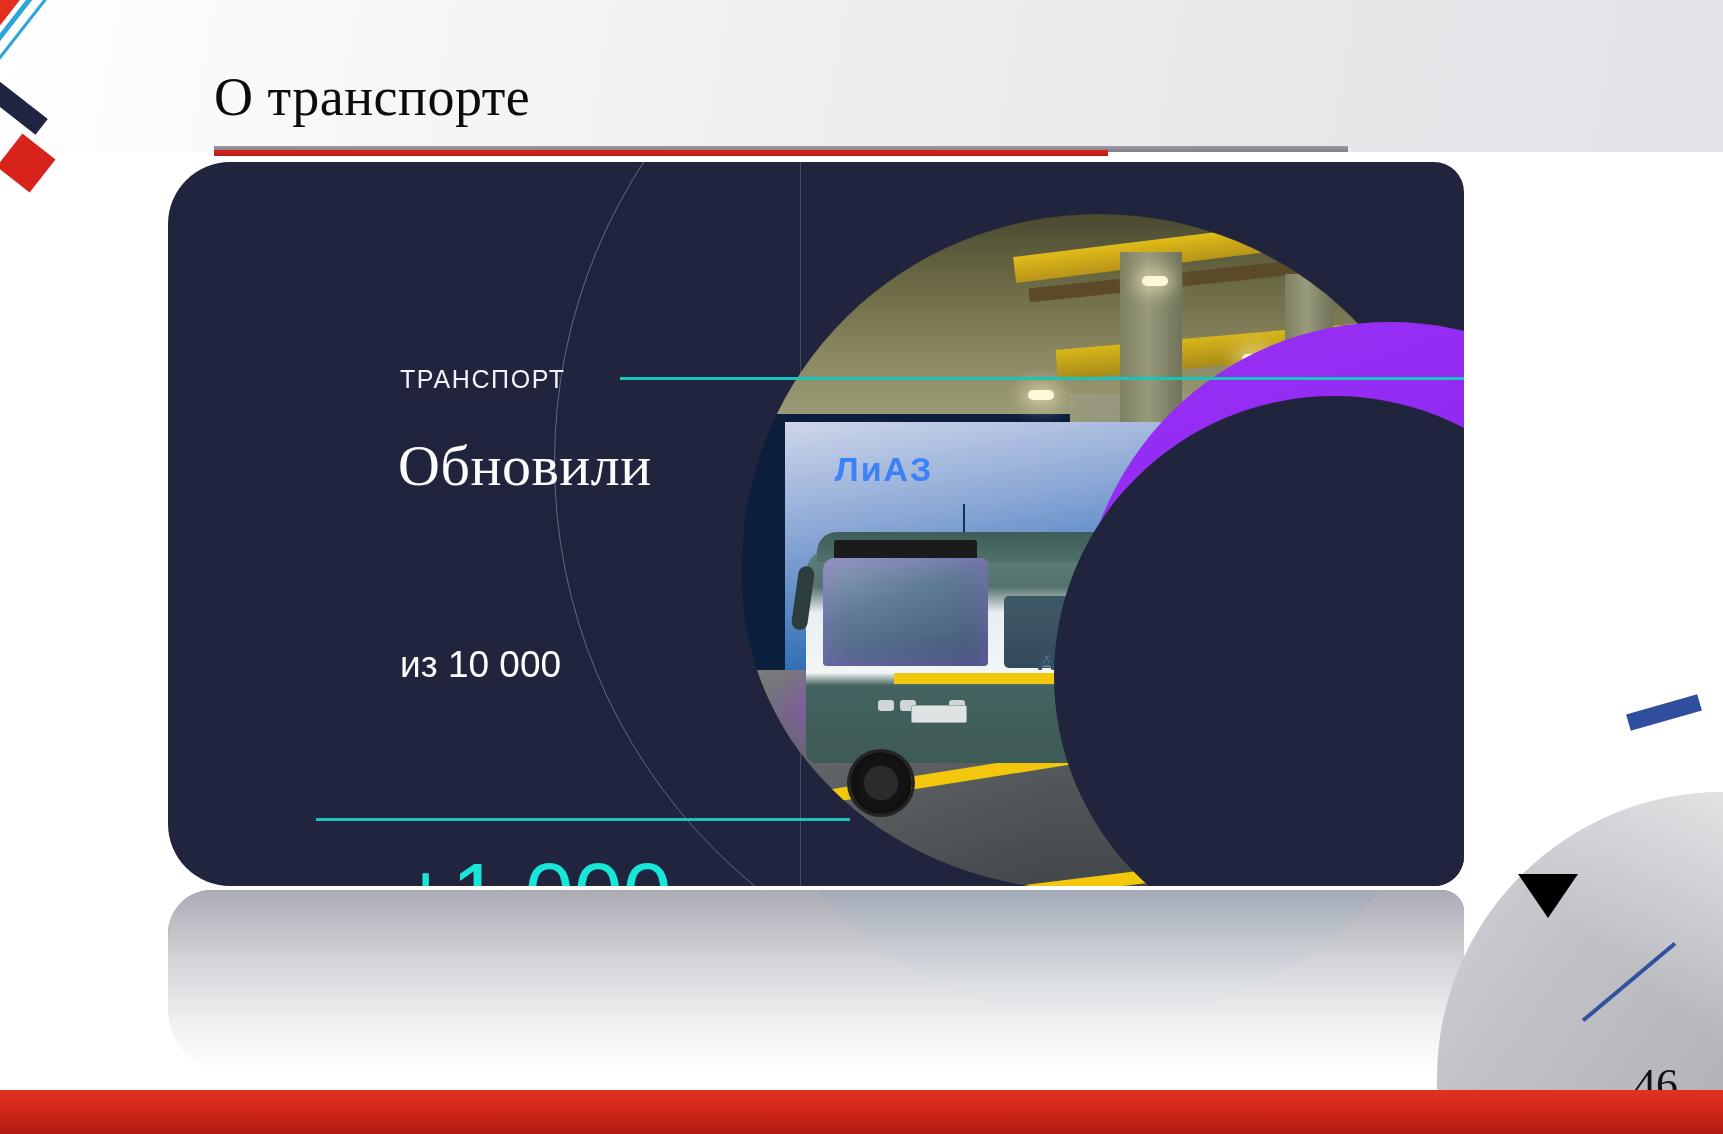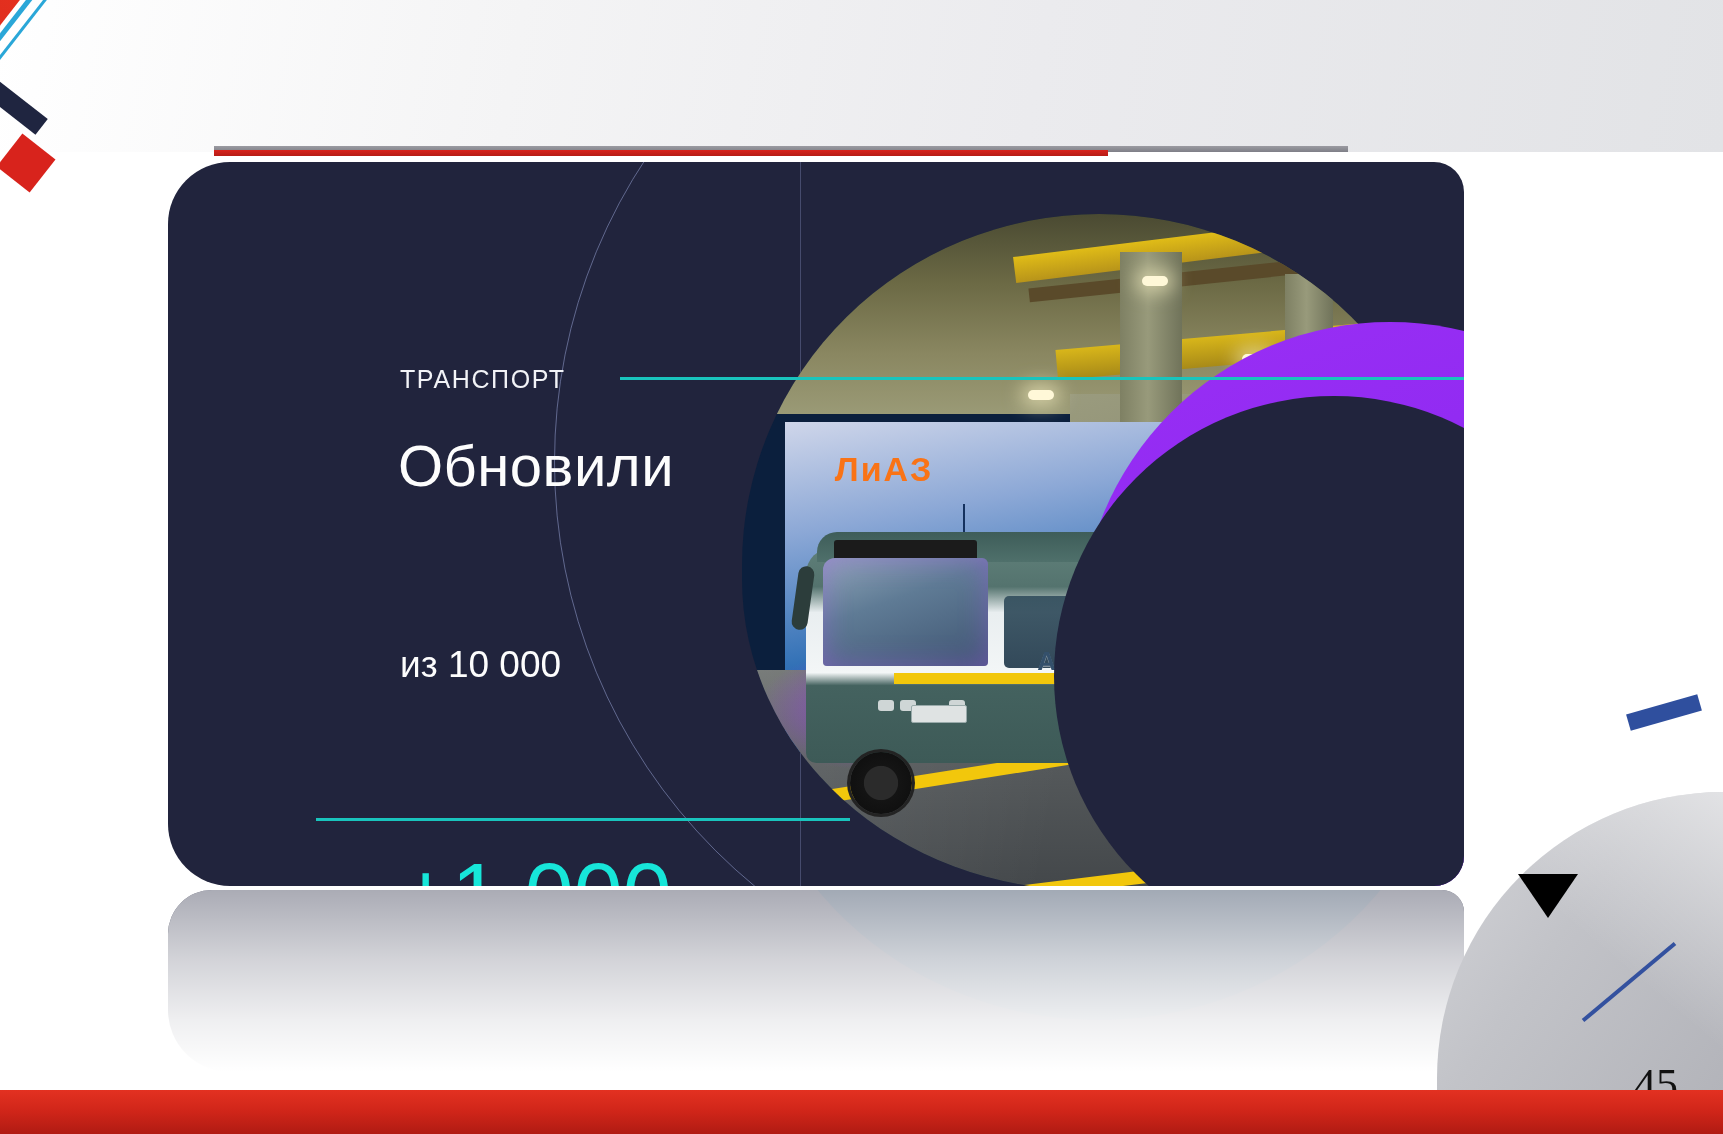--- a/index.html
+++ b/index.html
@@ -120,21 +120,21 @@
     position:absolute;left:46%;top:180px;width:54%;height:300px;
     background:linear-gradient(160deg,#9a9b7e 0%,#84856b 60%,#6f7059 100%);
   }
 
   
   .ph-banner{
     position:absolute;left:6%;top:208px;width:58%;height:330px;
     background:linear-gradient(170deg,#cfd6ea 0%,#8ca8d6 28%,#2f6fb5 62%,#1e4f90 100%);
   }
   .ph-banner-logo{
-    position:absolute;left:13%;top:236px;color:#f97316;
+    position:absolute;left:13%;top:236px;color:#3b82f6;
     font-size:34px;font-weight:700;letter-spacing:2px;
   }
   .ph-skyline{
     position:absolute;left:8%;bottom:150px;width:48%;height:110px;
     background:
       linear-gradient(transparent 60%,rgba(20,50,100,.25) 100%);
   }
   .ph-tower{
     position:absolute;left:31%;top:290px;width:2px;height:54px;background:#14315e;
   }
@@ -257,21 +257,21 @@
     position:absolute;left:232px;top:203px;
     color:#f2f3f7;font-size:25px;letter-spacing:1.6px;font-weight:400;
   }
   .kicker-rule{
     position:absolute;left:452px;top:215px;width:1010px;height:3px;
     background:#19c4bd;
   }
 
   .lead{
     position:absolute;left:230px;top:270px;
-    color:#fdfdfd;font-size:58px;font-weight:400;letter-spacing:.5px;
+    color:#fdfdfd;font-size:58px;font-weight:400;letter-spacing:.5px;font-family:Liberation Serif, serif;
   }
   .bignum{
     position:absolute;left:230px;top:338px;
     color:#17e6d9;font-size:128px;font-weight:400;letter-spacing:1px;line-height:1;
   }
   .sub1{
     position:absolute;left:232px;top:482px;
     color:#fdfdfd;font-size:37px;font-weight:400;
   }
   .sub2{
@@ -351,20 +351,21 @@
 <div class="stage">
 
   <div class="header-bg"></div>
 
   <div class="deco-red-band"></div>
   <div class="deco-cyan-line-1"></div>
   <div class="deco-cyan-line-2"></div>
   <div class="deco-navy-bar"></div>
   <div class="deco-red-diamond"></div>
 
+  <div class="page-title">О транспорте</div>
   <div class="rule-gray"></div>
   <div class="rule-red"></div>
 
   <div class="reflection">
     <div class="reflection-flip">
       <div class="refl-body"></div>
       <div class="refl-photo">
         
         
       </div>
@@ -444,17 +445,17 @@
       <div class="plusnum">+1 000</div>
 
     </div>
   </div>
 
   <div class="gray-wedge"></div>
   <div class="gray-wedge-hi"></div>
   <div class="blue-slash"></div>
   <div class="blue-thin-slash"></div>
   <div class="black-triangle"></div>
-  <div class="page-num">45</div>
+  <div class="page-num">46</div>
 
   <div class="bottom-red"></div>
 
 </div>
 
 </body></html>

